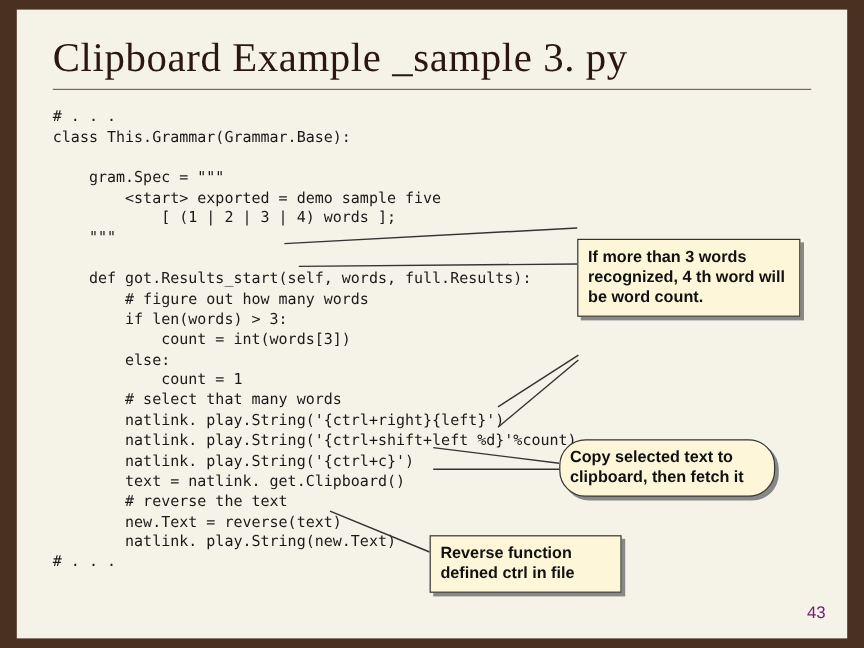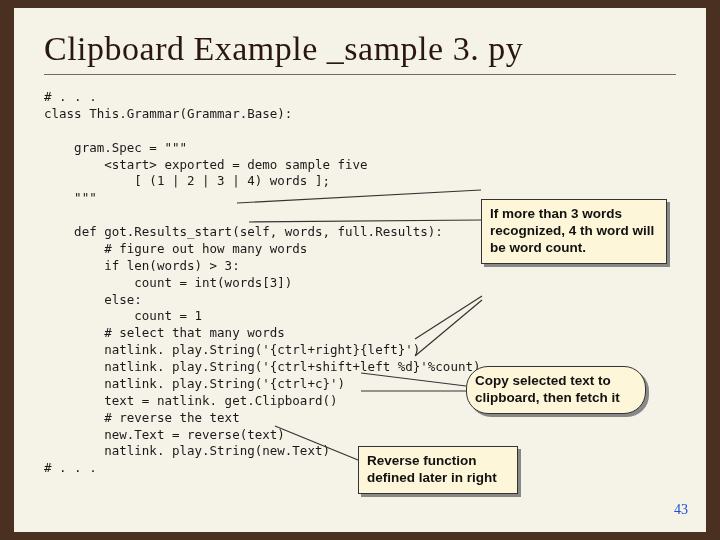--- a/index.html
+++ b/index.html
@@ -51,23 +51,23 @@
     font-weight: bold;
     line-height: 1.25;
     padding: 6px 8px;
     color: #111;
     z-index: 5;
   }
   .slidenum {
     position: absolute;
     right: 18px;
     bottom: 14px;
-    font-family: Liberation Serif, serif;
+    font-family: Liberation Sans, sans-serif;
     font-size: 14px;
-    color: #1d4ed8;
+    color: #701a75;
   }
   svg.connectors {
     position: absolute;
     left: 0;
     top: 0;
     width: 692px;
     height: 524px;
     pointer-events: none;
     z-index: 3;
   }
@@ -108,16 +108,16 @@
     <line x1="235" y1="214" x2="467" y2="212" stroke="#333" stroke-width="1.2"></line>
     <line x1="401" y1="331" x2="468" y2="288" stroke="#333" stroke-width="1.2"></line>
     <line x1="401" y1="348" x2="468" y2="292" stroke="#333" stroke-width="1.2"></line>
     <line x1="347" y1="365" x2="452" y2="378" stroke="#333" stroke-width="1.2"></line>
     <line x1="347" y1="383" x2="452" y2="383" stroke="#333" stroke-width="1.2"></line>
     <line x1="261" y1="418" x2="344" y2="452" stroke="#333" stroke-width="1.2"></line>
   </svg>
 
   <div class="callout" style="left:467px; top:155px; width:168px;margin-top:36px;">If more than 3 words recognized, 4 th word will be word count.</div>
   <div class="callout" style="left:452px; top:358px; width:162px;border-radius:22px;">Copy selected text to clipboard, then fetch it</div>
-  <div class="callout" style="left:344px; top:438px; width:142px;">Reverse function defined later in right</div>
+  <div class="callout" style="left:344px; top:438px; width:142px;">Reverse function defined ctrl in file</div>
 
   <div class="slidenum">43</div>
 </div>
 
 </body></html>

